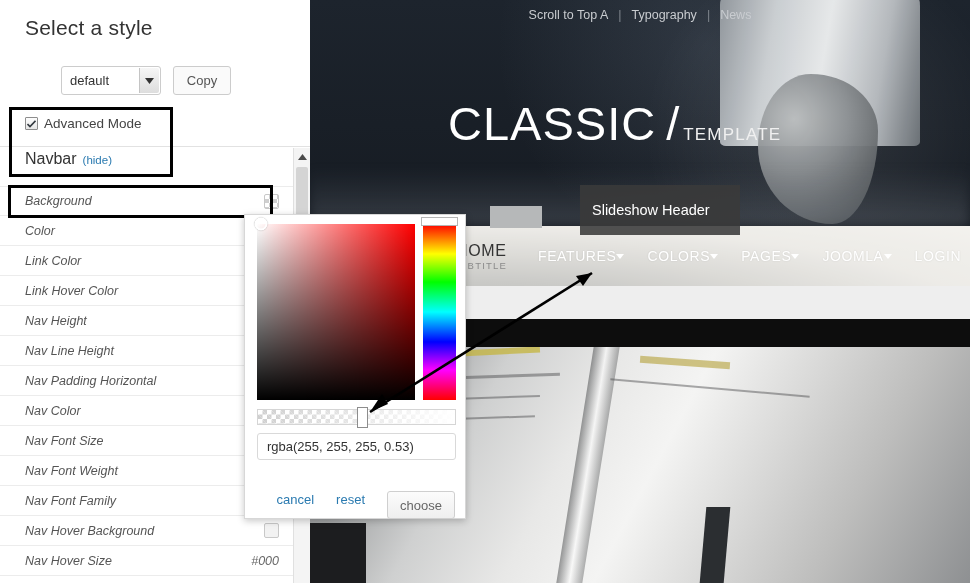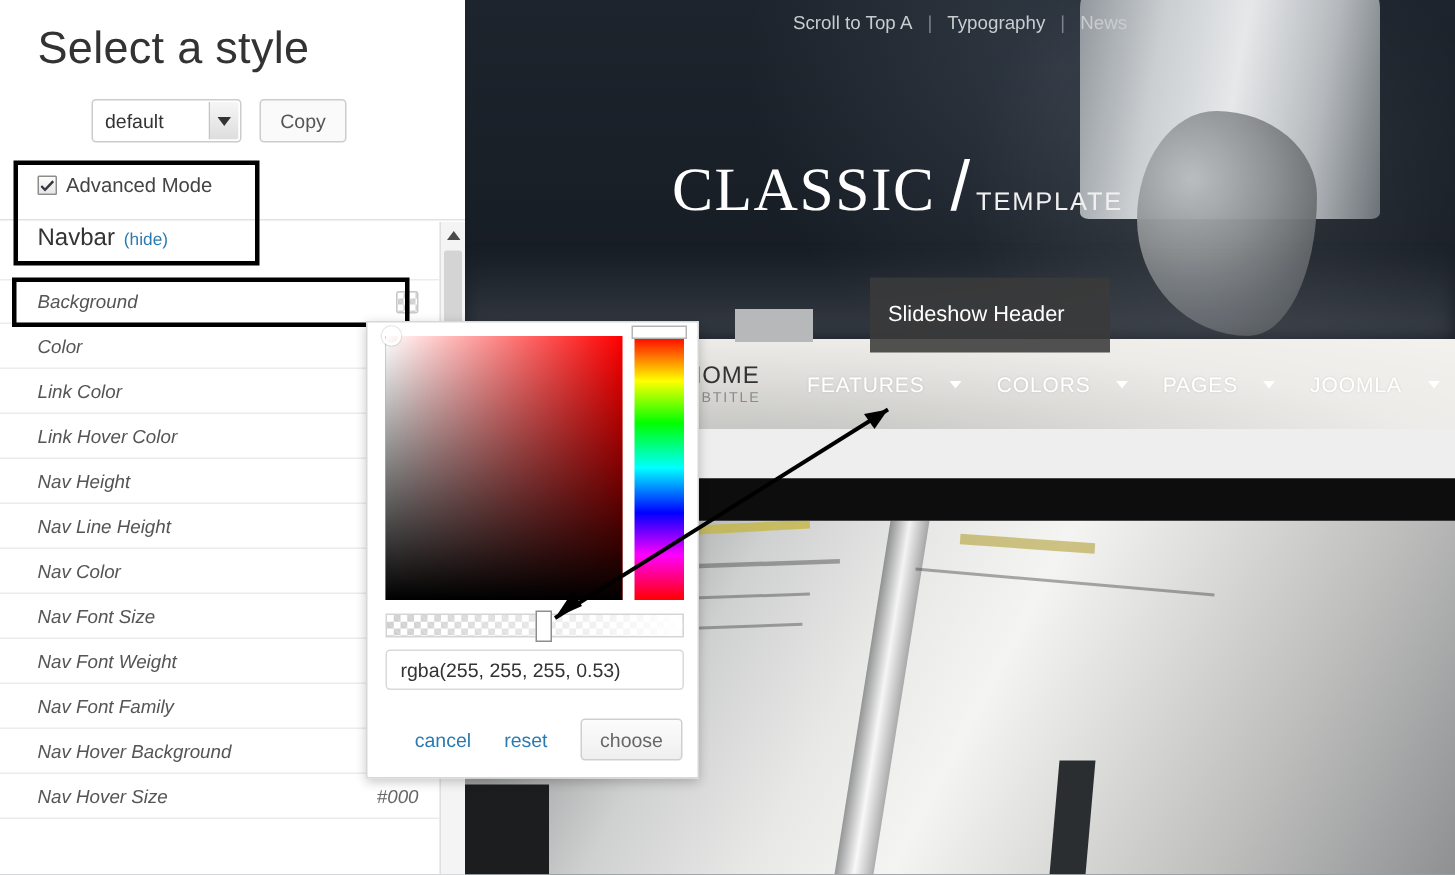--- a/index.html
+++ b/index.html
@@ -14,21 +14,21 @@
 
   
   #left-panel {
     position: absolute; left: 0; top: 0;
     width: 310px; height: 583px;
     background: #ffffff;
     overflow: hidden;
   }
   #panel-title {
     position: absolute; left: 25px; top: 16px;
-    font-size: 30px; color: #333; font-weight: normal;
+    font-size: 21px; color: #333; font-weight: normal;
     letter-spacing: 0.2px;
   }
   #style-row { position: absolute; left: 25px; top: 66px; display: flex; align-items: center; padding-left: 36px; }
   .select-box {
     width: 100px; height: 29px;
     border: 1px solid #ccc; border-radius: 3px;
     background: #fff;
     display: flex; align-items: center;
     font-size: 13px; color: #333;
     padding-left: 8px;
@@ -186,21 +186,21 @@
   }
   .topnav-link { font-size: 12.5px; color: #c9ccd0; }
   .topnav-sep { font-size: 12.5px; color: #7d848c; }
 
   #hero-title {
     position: absolute; left: 138px; top: 96px;
     z-index: 4; display: flex; align-items: baseline;
     color: #fff; white-space: nowrap;
   }
   #hero-title-main {
-    font-size: 41px; font-weight: 300; letter-spacing: 1px; color: #ffffff; font-family: Liberation Serif, serif;
+    font-size: 47px; font-weight: 300; letter-spacing: 1px; color: #ffffff;
   }
   #hero-title-slash { font-size: 47px; font-weight: 300; color: #ffffff; margin: 0 4px 0 10px; }
   #hero-title-sub { font-size: 17px; letter-spacing: 1.2px; color: #f0f0f0; }
 
   
   #navbar-strip {
     position: absolute; left: 0; top: 226px; width: 660px; height: 60px;
     z-index: 6;
     overflow: hidden;
   }
@@ -226,21 +226,21 @@
   #brand-sub { font-size: 9.5px; color: #8b8b8b; letter-spacing: 1.2px; margin-left: 0px; }
   #menu {
     position: absolute; left: 0; top: 226px; height: 60px;
     width: 660px;
     display: flex; align-items: center;
     padding-left: 228px;
     gap: 23px;
     z-index: 9;
   }
   .menu-item {
-    display: flex; align-items: center; gap: 17px;
+    display: flex; align-items: center; gap: 0;
     font-size: 14px; color: #ffffff; letter-spacing: 0.6px;
     text-shadow: 0 0 2px rgba(0,0,0,0.12);
   }
   .caret { width: 0; height: 0; border-left: 4px solid transparent; border-right: 4px solid transparent; border-top: 5px solid #ffffff; }
 
   #under-nav {
     position: absolute; left: 0; top: 286px; width: 660px; height: 33px;
     background: #eeeeee; z-index: 5;
   }
   #black-band {
@@ -347,21 +347,21 @@
   #picker-actions {
     position: absolute; left: 0; right: 10px; top: 264px;
     display: flex; align-items: center; justify-content: flex-end; gap: 22px;
   }
   .picker-link { font-size: 13px; color: #2a7ab0; }
   #btn-choose {
     width: 68px; height: 28px;
     border: 1px solid #cfcfcf; border-radius: 3px;
     background: linear-gradient(#fcfcfc, #efefef);
     font-size: 13px; color: #666;
-    display: flex; align-items: center; justify-content: center;
+    display: flex; align-items: center; justify-content: center; margin-top: 12px;
   }
 
   
   #arrow { position: absolute; left: 355; top: 0; width: 970px; height: 583px; z-index: 60; pointer-events: none; }
 </style>
 </head>
 <body>
 
 <div id="root">
 
@@ -413,20 +413,24 @@
         <div class="prop-row">
           <span class="prop-label">Link Hover Color</span>
           <span class="prop-value"></span>
         </div>
         <div class="prop-row">
           <span class="prop-label">Nav Height</span>
           <span class="prop-value">7</span>
         </div>
         <div class="prop-row">
           <span class="prop-label">Nav Line Height</span>
+          <span class="prop-value"></span>
+        </div>
+        <div class="prop-row">
+          <span class="prop-label">Nav Padding Horizontal</span>
           <span class="prop-value"></span>
         </div>
         <div class="prop-row">
           <span class="prop-label">Nav Color</span>
           <span class="prop-value"></span>
         </div>
         <div class="prop-row">
           <span class="prop-label">Nav Font Size</span>
           <span class="prop-value">1</span>
         </div>

